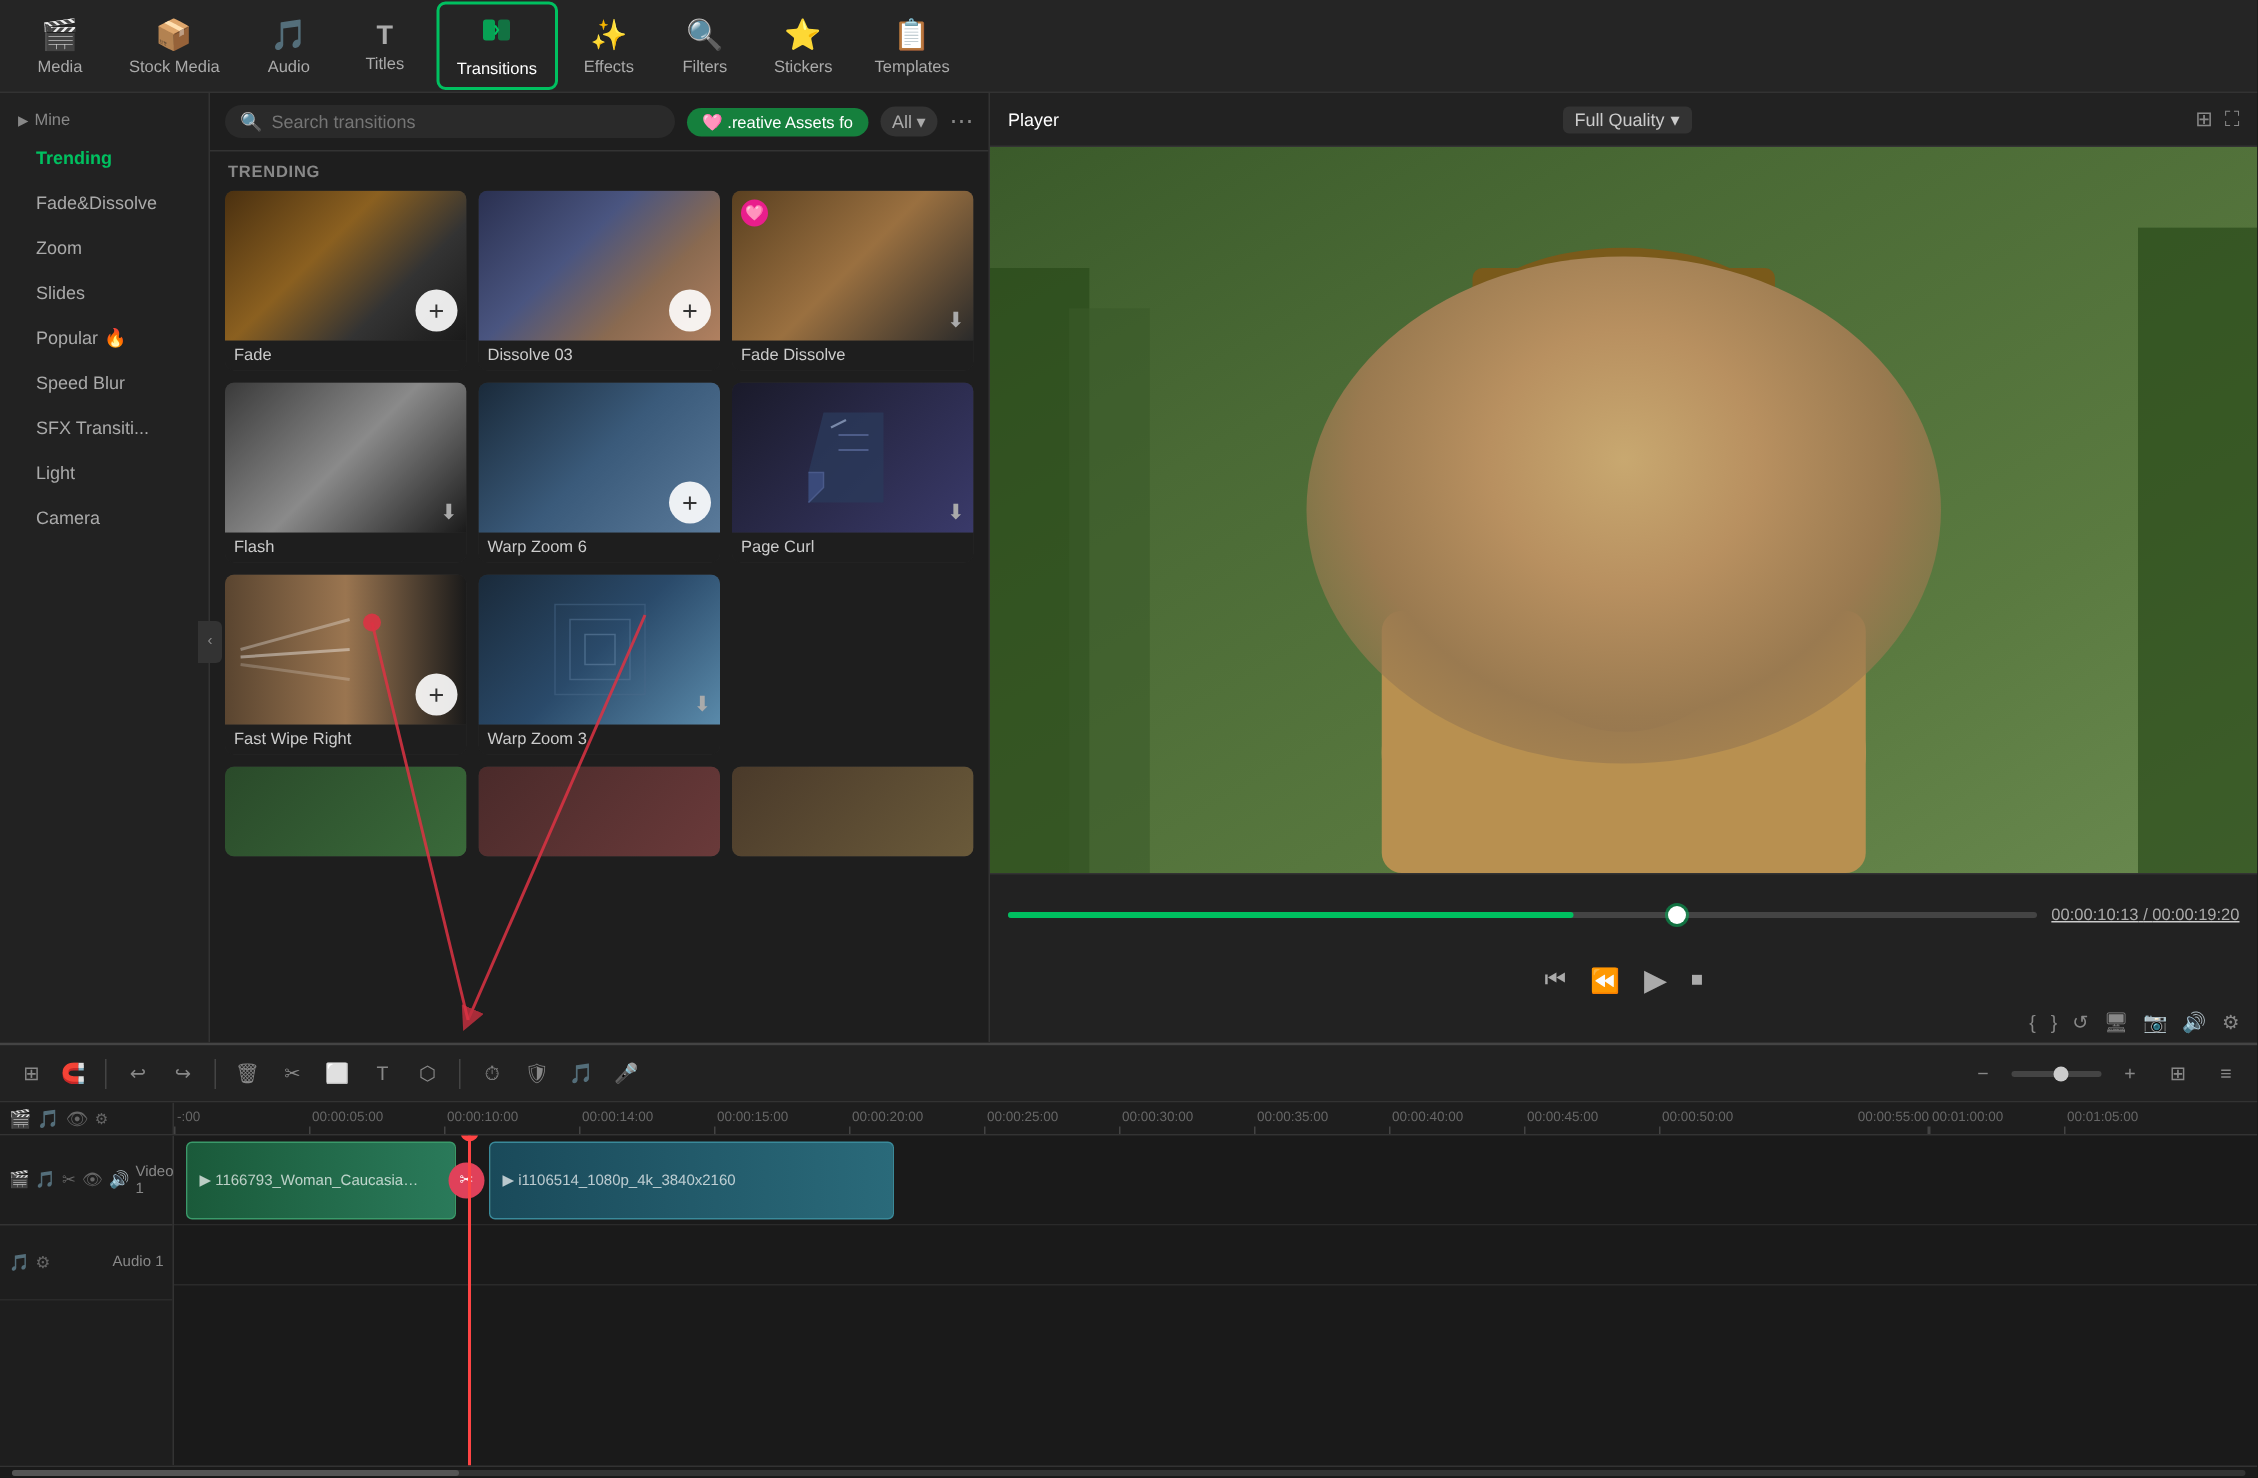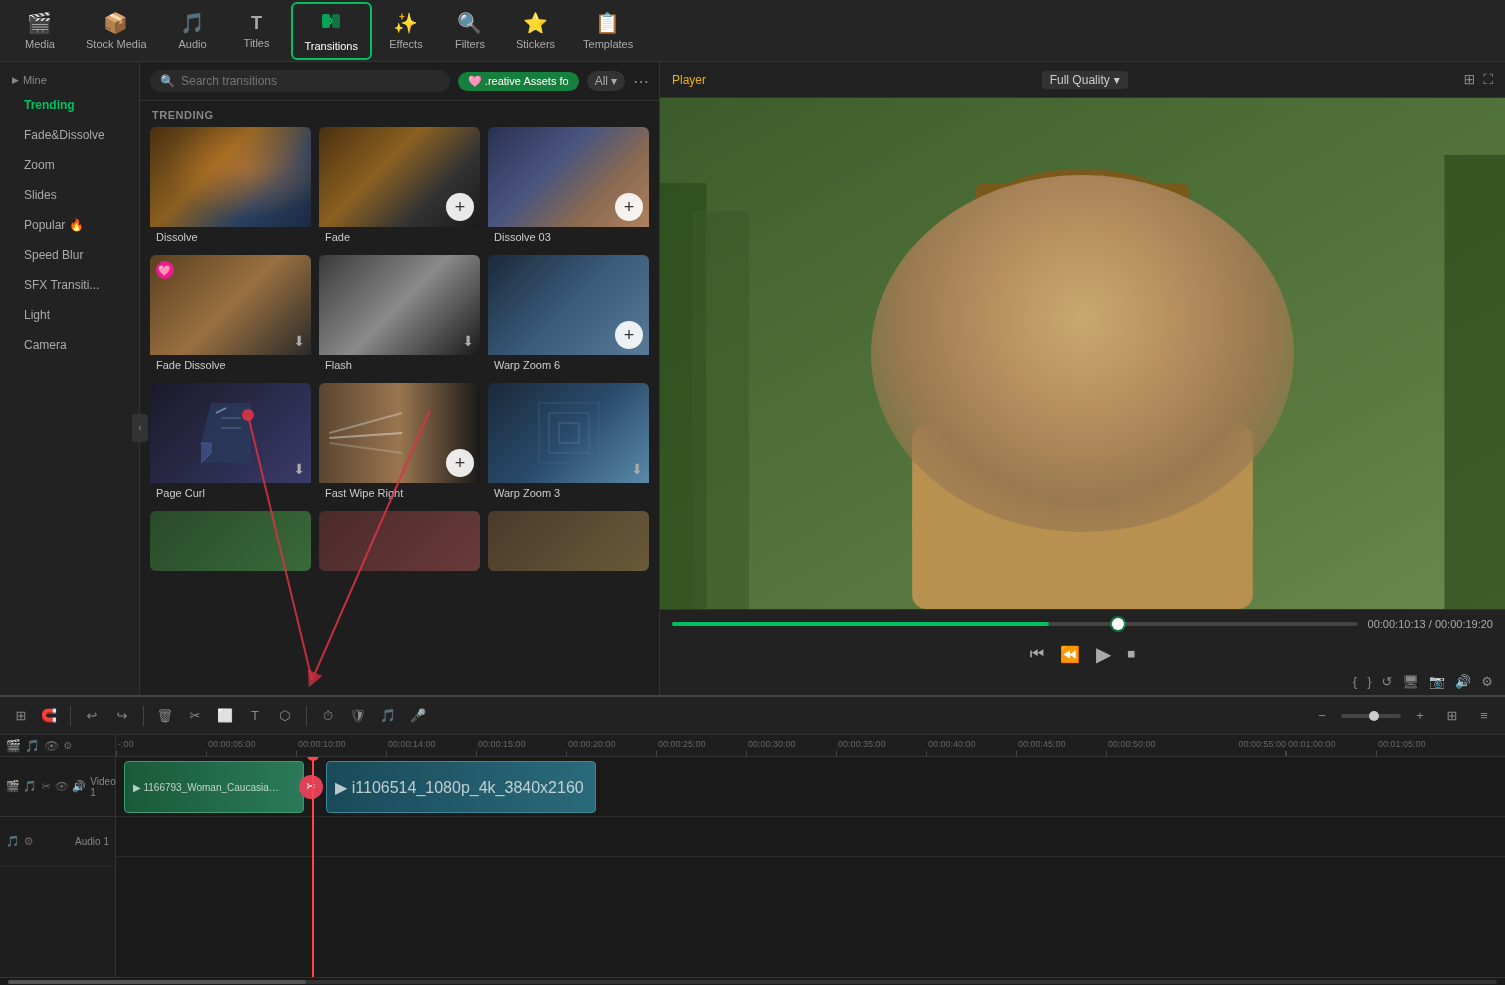--- a/index.html
+++ b/index.html
@@ -295,21 +295,21 @@
     .player-header {
       display: flex;
       align-items: center;
       justify-content: space-between;
       padding: 6px 12px;
       background: #222;
       border-bottom: 1px solid #333;
       height: 36px;
       flex-shrink: 0;
     }
-    .player-label { color: #eab308; font-size: 12px; }
+    .player-label { color: #ffffff; font-size: 12px; }
     .quality-select {
       display: flex;
       align-items: center;
       gap: 4px;
       background: #333;
       border-radius: 4px;
       padding: 2px 8px;
       cursor: pointer;
       color: #ccc;
       font-size: 12px;
@@ -345,22 +345,23 @@
 
     .player-controls {
       background: #222;
       border-top: 1px solid #333;
       flex-shrink: 0;
     }
 
     .progress-row {
       display: flex;
       align-items: center;
-      padding: 8px 12px;
+      padding: 21px 12px;
       gap: 10px;
+      text-decoration: underline;
     }
     .progress-bar-wrap {
       flex: 1;
       height: 4px;
       background: #444;
       border-radius: 2px;
       position: relative;
     }
     .progress-fill {
       height: 100%;
@@ -749,28 +750,20 @@
           <span>▾</span>
         </div>
         <span class="more-btn">⋯</span>
       </div>
 
       <div class="trending-label">TRENDING</div>
 
       <div class="grid-container">
         <div class="transitions-grid">
 
-          <div class="transition-card">
-            <div class="card-thumb thumb-dissolve">
-              <div class="card-overlay">
-                <div class="add-btn-overlay">+</div>
-              </div>
-            </div>
-            <div class="card-label">Dissolve</div>
-          </div>
 
           <div class="transition-card">
             <div class="card-thumb thumb-fade">
               <div class="add-btn-overlay">+</div>
             </div>
             <div class="card-label">Fade</div>
           </div>
 
           <div class="transition-card">
             <div class="card-thumb thumb-dissolve03">
@@ -1088,21 +1081,21 @@
 
         <div class="video-clip-el clip-bg-green" style="left:8px; width:180px;">
           <span style="font-size:10px; color:rgba(255,255,255,0.7); padding: 2px 24px 2px 8px; white-space:nowrap; overflow:hidden; text-overflow:ellipsis; max-width: 100%;">
             ▶ 1166793_Woman_Caucasian_499...
           </span>
         </div>
 
         <div style="position:absolute; left:183px; top:50%; transform:translateY(-50%); width:24px; height:24px; background:#e0415a; border-radius:50%; display:flex; align-items:center; justify-content:center; font-size:11px; color:white; z-index:20; cursor:pointer;">✂</div>
 
         <div class="video-clip-el clip-bg-teal" style="left:210px; width:270px;">
-          <span style="font-size:16px; color:rgba(255,255,255,0.7); padding: 2px 8px; white-space:nowrap; overflow:hidden; text-overflow:ellipsis; max-width:100%;">
+          <span style="font-size:10px; color:rgba(255,255,255,0.7); padding: 2px 8px; white-space:nowrap; overflow:hidden; text-overflow:ellipsis; max-width:100%;">
             ▶ i1106514_1080p_4k_3840x2160
           </span>
         </div>
       </div>
 
       <div class="track-row audio-row" style="background: #1a1a1a;">
         
       </div>
 
     </div>

